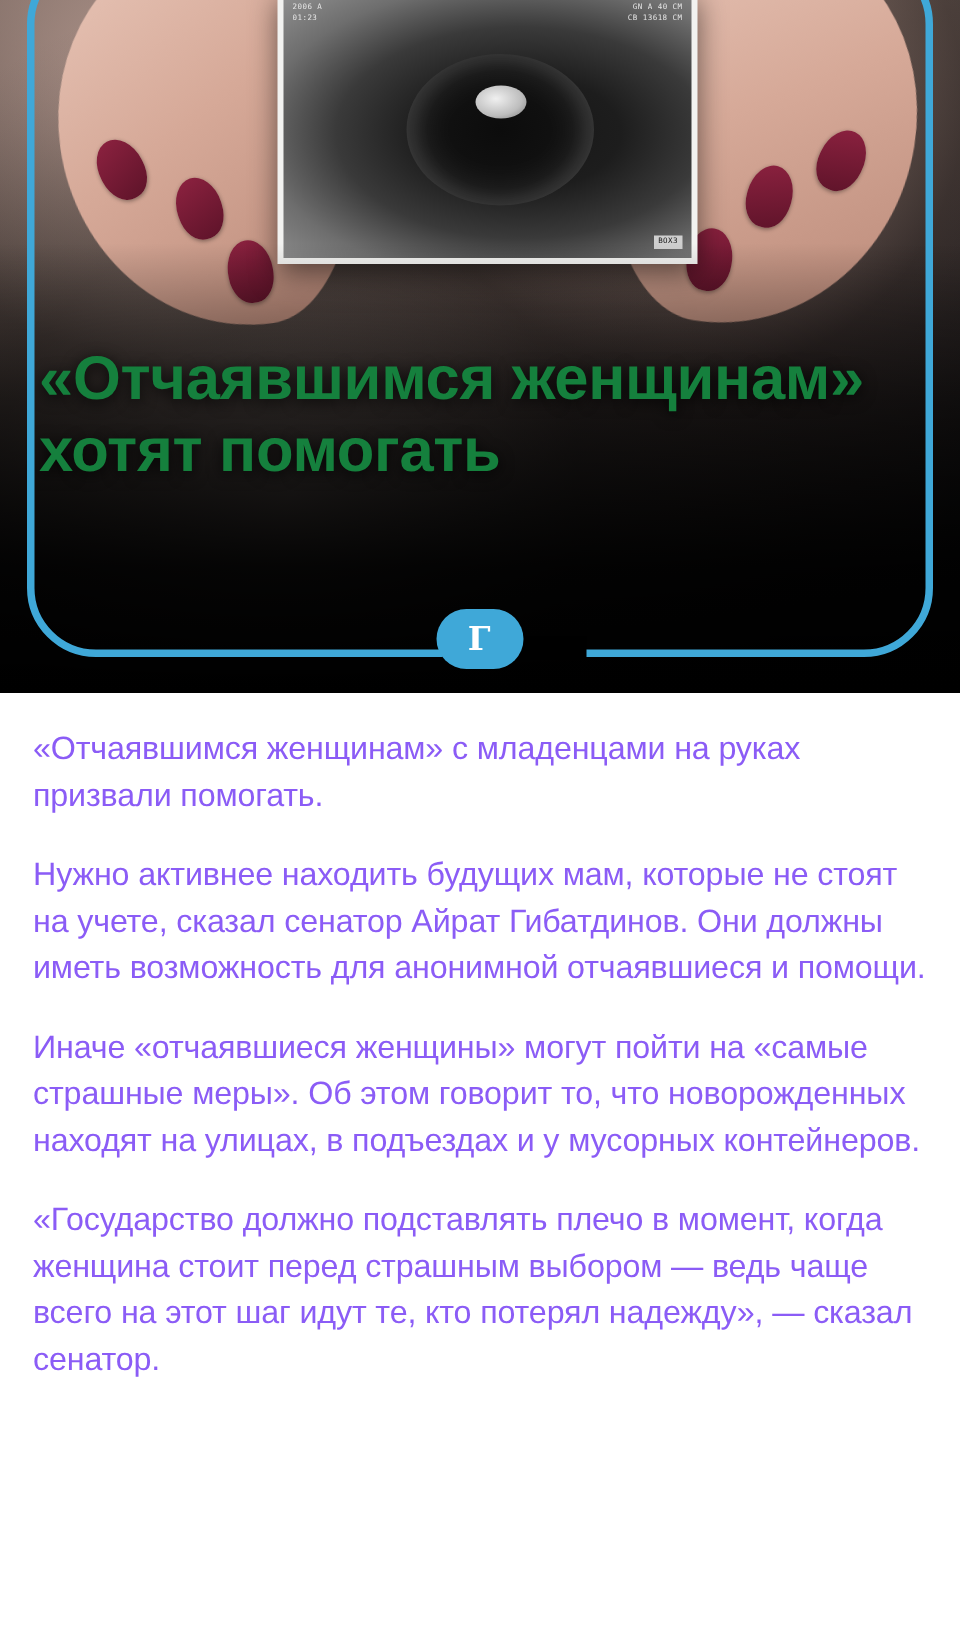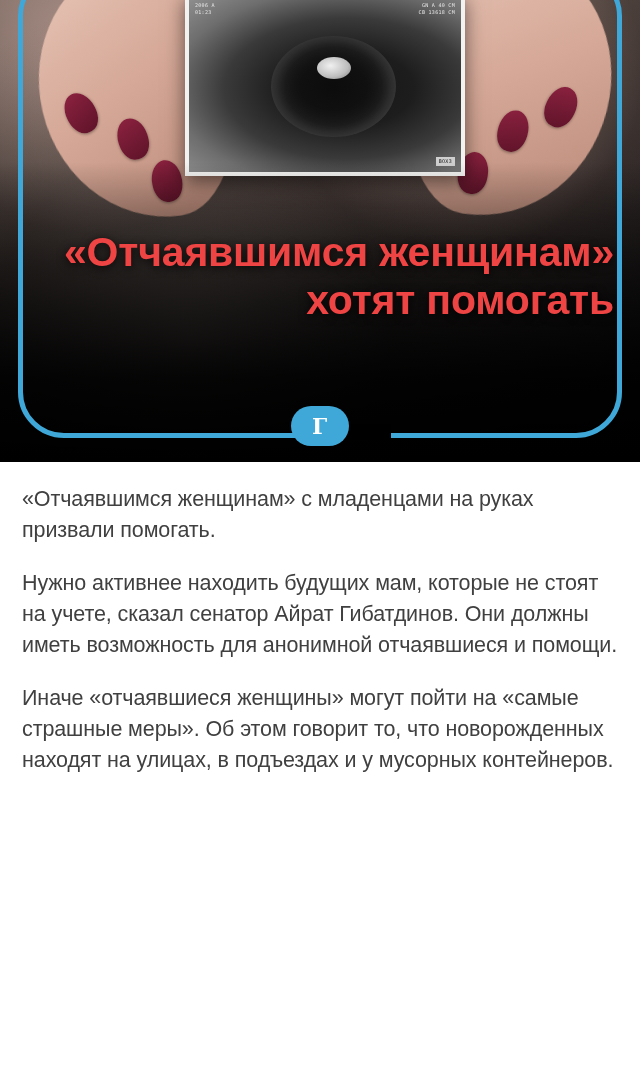--- a/index.html
+++ b/index.html
@@ -138,22 +138,22 @@
     display: flex;
     align-items: center;
     justify-content: center;
     letter-spacing: 1px;
   }
 
   .hero-title {
     position: absolute;
     left: 0; right: 0;
     top: 228px;
-    text-align: right;
-    color: #ef4444;
+    text-align: left;
+    color: #15803d;
     font-size: 41px;
     line-height: 48px;
     font-weight: bold;
     letter-spacing: -0.2px;
     text-shadow: 0 2px 10px rgba(0,0,0,.85);
     padding: 0 26px;
     box-sizing: border-box;
   }
   .hero-shade {
     position: absolute;
@@ -162,21 +162,21 @@
     background: linear-gradient(to bottom, rgba(0,0,0,0) 0%, rgba(0,0,0,.55) 35%, rgba(0,0,0,.92) 72%, #000 100%);
   }
 
   
   .body {
     padding: 22px 22px 0 22px;
     box-sizing: border-box;
   }
   .para {
     margin: 0 0 22px 0;
-    color: #404040;
+    color: #8b5cf6;
     font-size: 21.5px;
     line-height: 31px;
     letter-spacing: -0.1px;
   }
   .para:last-child { margin-bottom: 0; }
 </style>
 </head>
 <body>
 
 <div class="card">
@@ -213,15 +213,16 @@
     <div class="frame">
       <div class="frame-gap"></div>
     </div>
     <div class="emblem">Г</div>
   </div>
 
   <div class="body">
     <p class="para">«Отчаявшимся женщинам» с младенцами на руках призвали помогать.</p>
     <p class="para">Нужно активнее находить будущих мам, которые не стоят на учете, сказал сенатор Айрат Гибатдинов. Они должны иметь возможность для анонимной отчаявшиеся и помощи.</p>
     <p class="para">Иначе «отчаявшиеся женщины» могут пойти на «самые страшные меры». Об этом говорит то, что новорожденных находят на улицах, в подъездах и у мусорных контейнеров.</p>
+    <p class="para">«Государство должно подставлять плечо в момент, когда женщина стоит перед страшным выбором — ведь чаще всего на этот шаг идут те, кто потерял надежду», — сказал сенатор.</p>
   </div>
 
 </div>
 
 </body></html>

